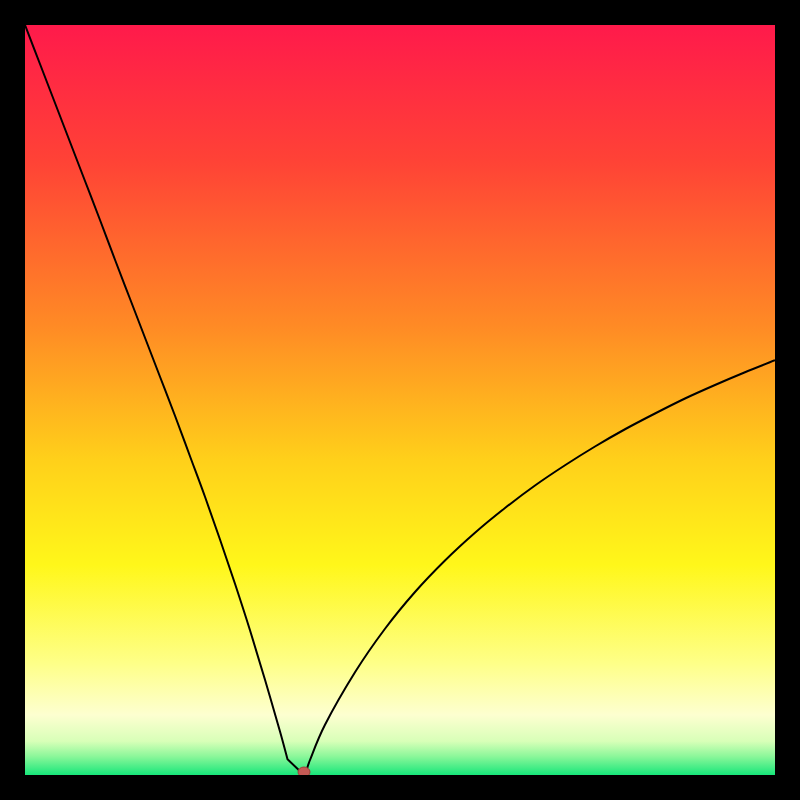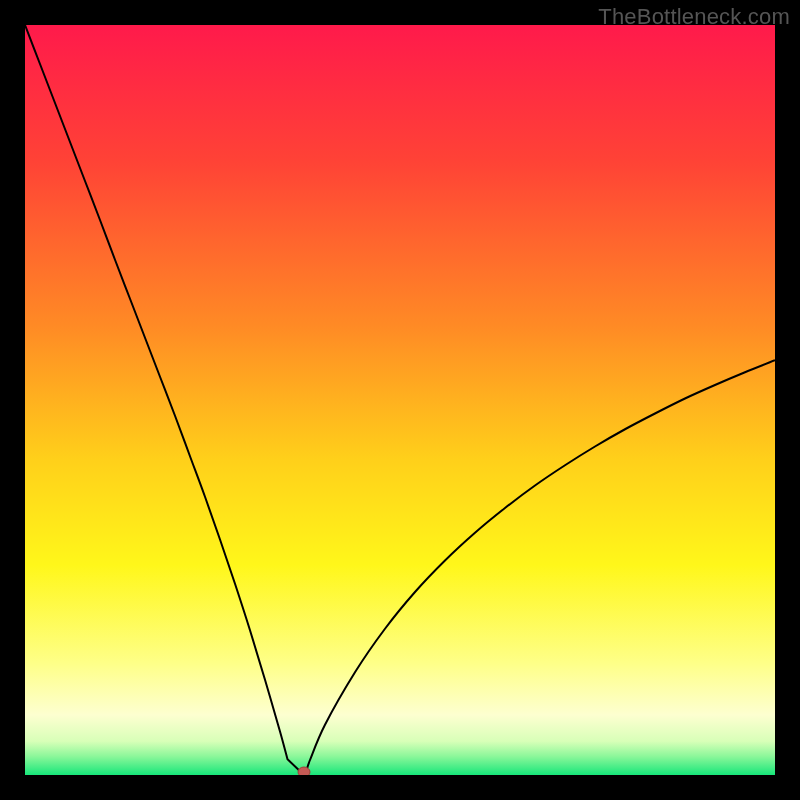--- a/index.html
+++ b/index.html
@@ -31,21 +31,20 @@
     color: #555;
     font-size: 22px;
     font-weight: 500;
     letter-spacing: 0.2px;
     user-select: none;
   }
 </style>
 </head>
 <body>
 <div id="wrap">
-  <div id="watermark">TheBottleneck.com</div>
   <svg id="plot" viewBox="0 0 750 750" preserveAspectRatio="none">
     <defs>
       <linearGradient id="bg" x1="0" y1="0" x2="0" y2="1">
 
       <stop offset="0%" stop-color="#ff1a4b"></stop>
           <stop offset="18%" stop-color="#ff4236"></stop>
           <stop offset="40%" stop-color="#ff8a25"></stop>
           <stop offset="57.99999999999999%" stop-color="#ffd01a"></stop>
           <stop offset="72%" stop-color="#fff71a"></stop>
           <stop offset="85%" stop-color="#feff87"></stop>

